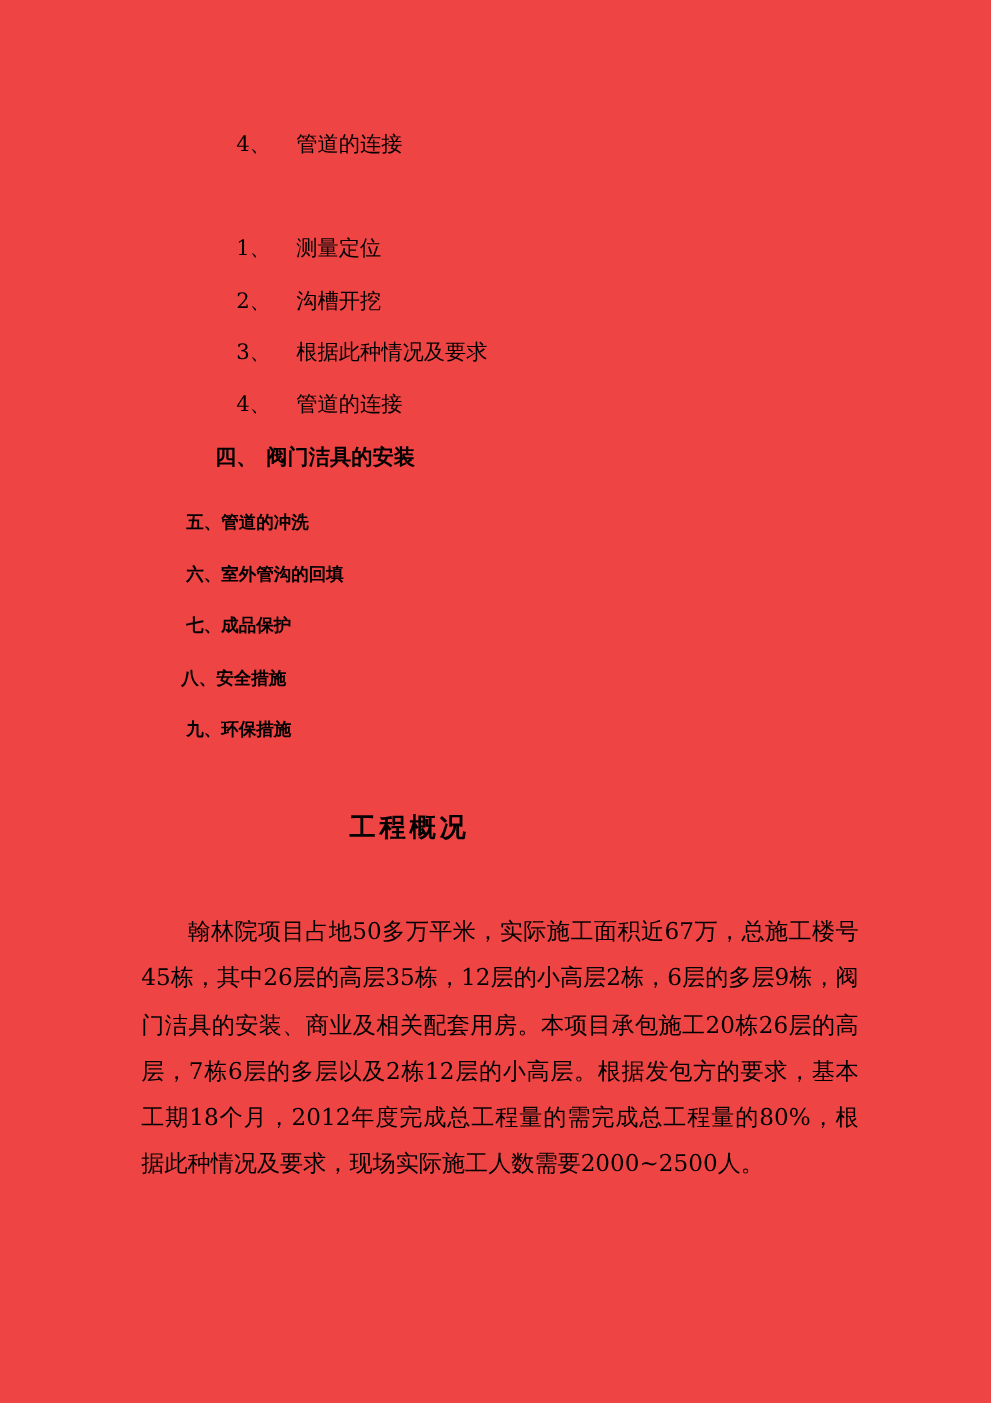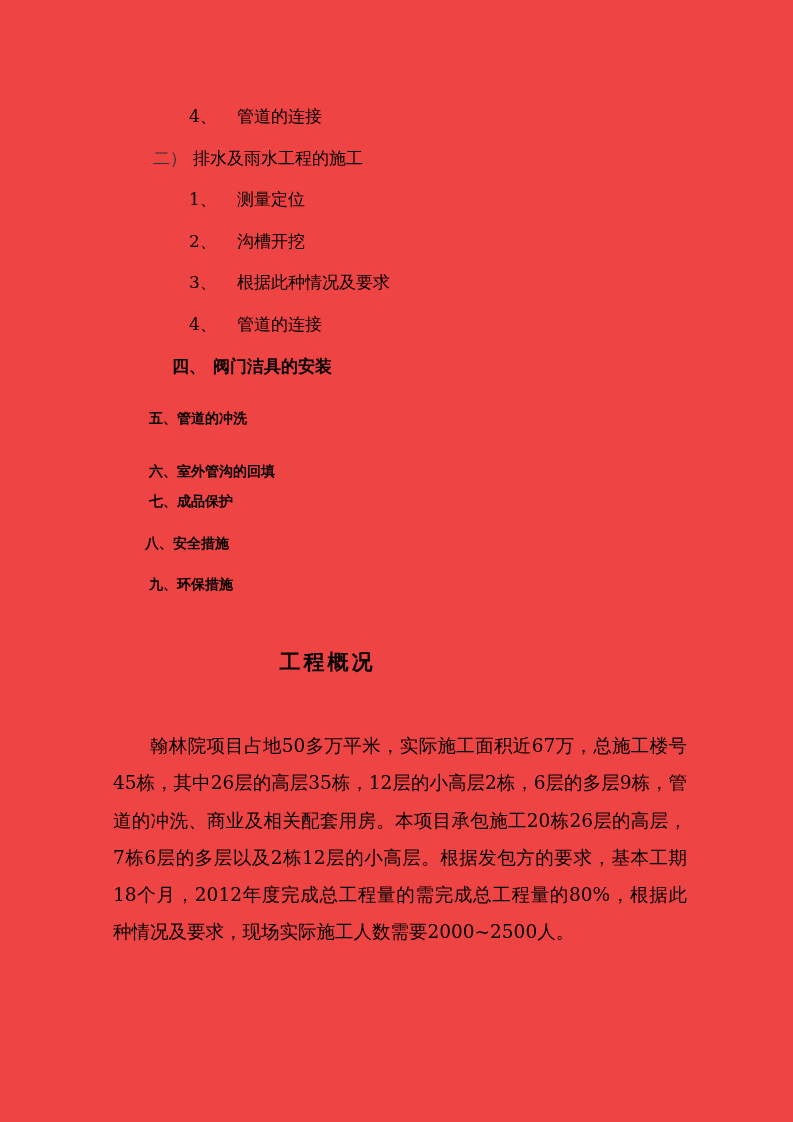--- a/index.html
+++ b/index.html
@@ -84,44 +84,41 @@
   </style>
 </head>
 <body>
 
 <div class="page">
 
   <div class="line toc-sub" style="left:189px; top:108px;">
     <span class="num">4、</span><span>管道的连接</span>
   </div>
 
-  <div class="line toc-sec" style="left:153px; top:150px;">
-    <span class="num">二）</span><span>排水及雨水工程的施工</span>
-  </div>
 
   <div class="line toc-sub" style="left:189px; top:191px;">
     <span class="num">1、</span><span>测量定位</span>
   </div>
   <div class="line toc-sub" style="left:189px; top:233px;">
     <span class="num">2、</span><span>沟槽开挖</span>
   </div>
   <div class="line toc-sub" style="left:189px; top:274px;">
     <span class="num">3、</span><span>根据此种情况及要求</span>
   </div>
   <div class="line toc-sub" style="left:189px; top:316px;">
     <span class="num">4、</span><span>管道的连接</span>
   </div>
 
   <div class="line toc-major" style="left:149px; top:358px;margin-left:23px;">
     <span class="num">四、</span><span>阀门洁具的安装</span>
   </div>
 
   <div class="line toc-minor" style="left:149px; top:411px;">五、管道的冲洗</div>
-  <div class="line toc-minor" style="left:149px; top:453px;margin-top:11px;">六、室外管沟的回填</div>
+  <div class="line toc-minor" style="left:149px; top:453px;">六、室外管沟的回填</div>
   <div class="line toc-minor" style="left:149px; top:494px;">七、成品保护</div>
   <div class="line toc-minor" style="left:145px; top:536px;">八、安全措施</div>
   <div class="line toc-minor" style="left:149px; top:577px;">九、环保措施</div>
 
   <div class="title">工程概况</div>
 
-  <p class="para" style="margin:0;">翰林院项目占地50多万平米，实际施工面积近67万，总施工楼号45栋，其中26层的高层35栋，12层的小高层2栋，6层的多层9栋，管道的冲洗、商业及相关配套用房。本项目承包施工20栋26层的高层，7栋6层的多层以及2栋12层的小高层。根据发包方的要求，基本工期18个月，2012年度完成总工程量的需完成总工程量的80%，根据此种情况及要求，现场实际施工人数需要2000~2500人。</p>
+  <p class="para" style="margin:0;">翰林院项目占地50多万平米，实际施工面积近67万，总施工楼号45栋，其中26层的高层35栋，12层的小高层2栋，6层的多层9栋，阀门洁具的安装、商业及相关配套用房。本项目承包施工20栋26层的高层，7栋6层的多层以及2栋12层的小高层。根据发包方的要求，基本工期18个月，2012年度完成总工程量的需完成总工程量的80%，根据此种情况及要求，现场实际施工人数需要2000~2500人。</p>
 
 </div>
 
 </body></html>

